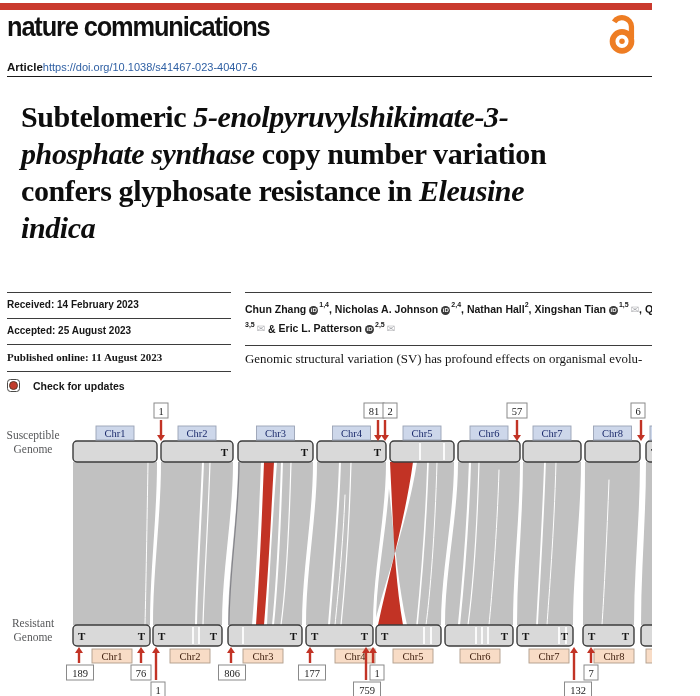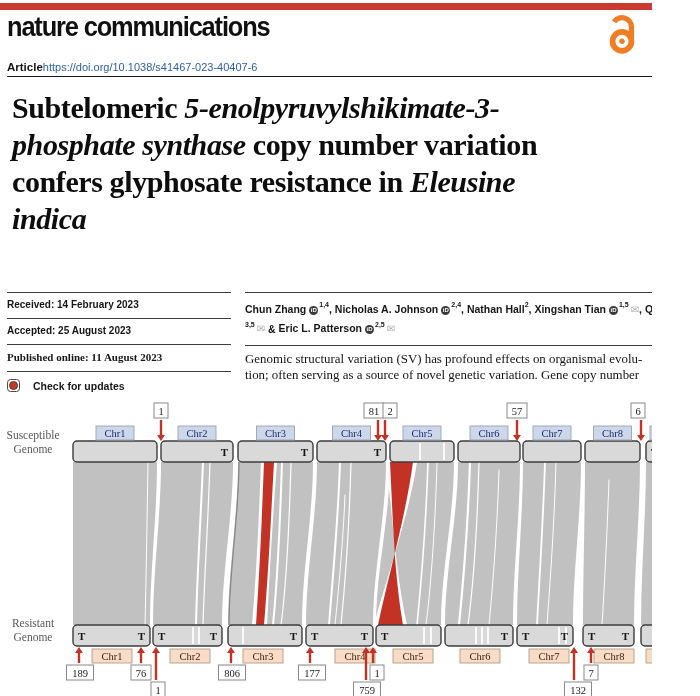--- a/index.html
+++ b/index.html
@@ -7,21 +7,21 @@
         font-family:"Liberation Sans",sans-serif;color:#161616;}
   .topbar{position:absolute;left:0;top:3px;width:700px;height:7px;}
   .journal-name{position:absolute;left:7px;top:12px;font-size:27px;font-weight:bold;
         letter-spacing:-1.2px;color:#101010;transform:scaleX(.94);transform-origin:left;}
   .oa-icon{position:absolute;right:12px;top:13px;width:36px;height:42px;}
   .article-row{position:absolute;left:7px;top:56px;width:686px;height:21px;
         border-bottom:1.5px solid #1a1a1a;display:flex;justify-content:flex-start;
         align-items:flex-end;padding-bottom:3px;box-sizing:border-box;}
   .article-label{font-weight:bold;font-size:11.5px;}
   .doi{font-size:11px;text-decoration:none;}
-  .title{position:absolute;left:7px;top:84px;width:672px;margin:5px;
+  .title{position:absolute;left:7px;top:84px;width:672px;margin:14px;
         font-family:"Liberation Serif",serif;font-weight:bold;font-size:30px;
         line-height:37px;letter-spacing:-0.4px;color:#0d0d0d;}
   .left-col{position:absolute;left:7px;top:292px;width:224px;}
   .right-col{position:absolute;left:245px;top:292px;width:449px;}
   .meta-row{border-top:1px solid #3d3d3d;padding:6px 0 8px 0;font-size:10px;font-weight:bold;}
   .meta-row.serif{font-family:"Liberation Serif",serif;font-weight:bold;font-size:11px;}
   .badge-row{border-top:1px solid #3d3d3d;padding-top:7px;display:flex;align-items:center;gap:13px;}
   .cfu-icon{position:relative;width:13px;height:13px;border:1.6px solid #4a4a48;
         border-radius:3.5px;box-sizing:border-box;display:inline-block;background:#fff;}
   .cfu-icon::after{content:"";position:absolute;left:1.3px;top:1.3px;width:7px;height:7px;
@@ -68,21 +68,20 @@
     <div class="badge-row">
       <span class="cfu-icon"></span>
       <span class="cfu-text">Check for updates</span>
     </div>
   </div>
 
   <div class="right-col">
     <p class="authors"><span><span>Chun Zhang</span><span class="orcid">iD</span><sup>1,4</sup></span>, <span><span>Nicholas A. Johnson</span><span class="orcid">iD</span><sup>2,4</sup></span>, <span><span>Nathan Hall</span><sup>2</sup></span>, <span><span>Xingshan Tian</span><span class="orcid">iD</span><sup>1,5</sup><span class="mail">✉</span></span>, <span><span>Qin Yu</span><span class="orcid">iD</span><sup>3,5</sup><span class="mail">✉</span></span> &amp; <span><span>Eric L. Patterson</span><span class="orcid">iD</span><sup>2,5</sup><span class="mail">✉</span></span></p>
     <div class="abstract">
       <div>Genomic structural variation (SV) has profound effects on organismal evolu-</div>
-      <div>tion; often serving as a source of novel genetic variation. Gene copy number</div>
     </div>
   </div>
 
   <svg class="figure" width="700" height="301" viewBox="0 0 700 301">
       <path d="M73,67 C73,121 73,176 73,230 L150,230 C150,176 157,121 157,67 Z" fill="#c1c1c1"></path>
       <path d="M161,67 C161,121 153,176 153,230 L222,230 C222,176 233,121 233,67 Z" fill="#c1c1c1"></path>
       <path d="M238,67 C238,121 228,176 228,230 L302,230 C302,176 313,121 313,67 Z" fill="#c1c1c1"></path>
       <path d="M317,67 C317,121 306,176 306,230 L373,230 C373,176 386,121 386,67 Z" fill="#c1c1c1"></path>
       <path d="M390,67 C390,121 376,176 376,230 L441,230 C441,176 454,121 454,67 Z" fill="#c1c1c1"></path>
       <path d="M458,67 C458,121 445,176 445,230 L513,230 C513,176 520,121 520,67 Z" fill="#c1c1c1"></path>

